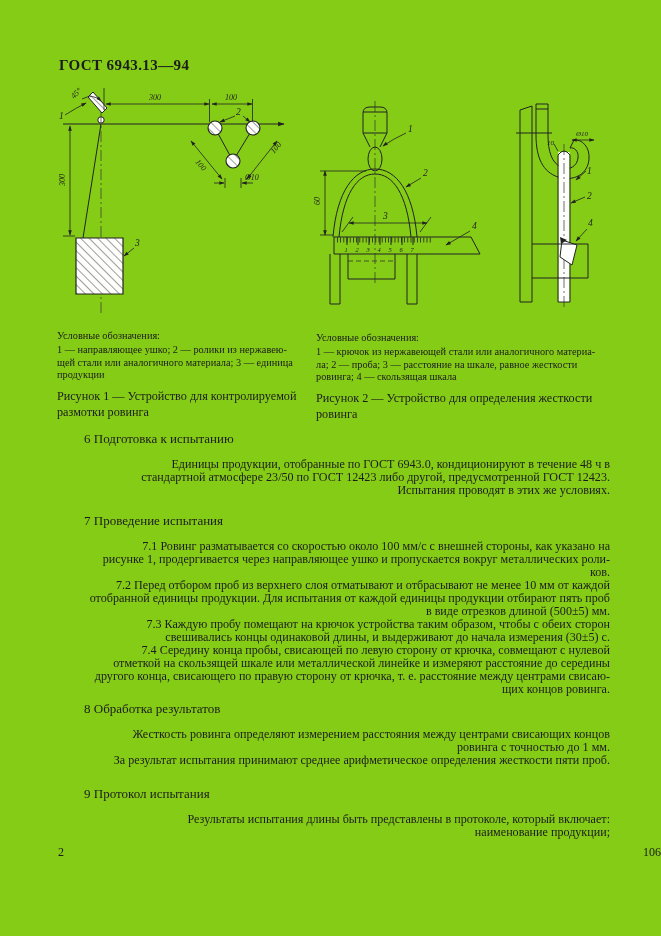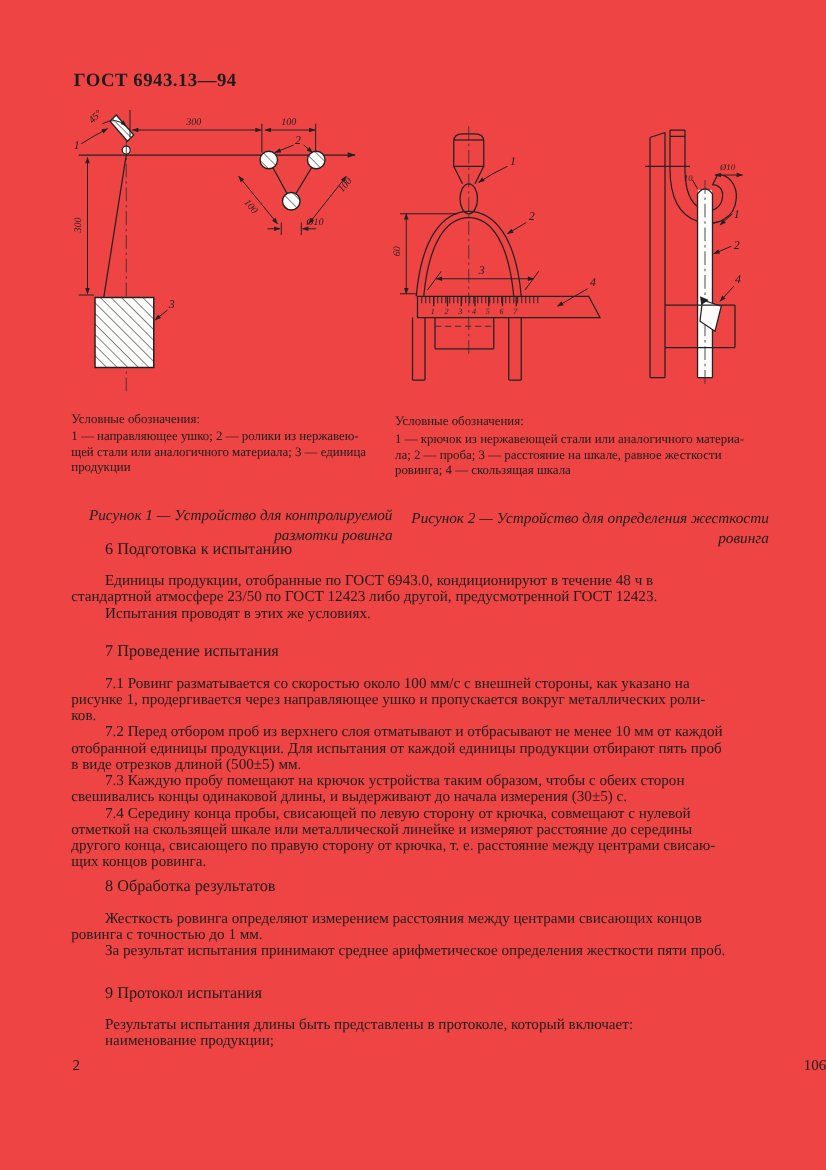--- a/index.html
+++ b/index.html
@@ -1,42 +1,42 @@
 <!DOCTYPE html>
 <html><head>
 <meta charset="utf-8">
 <style>
   html,body{margin:0;padding:0;background:#e8e8e8;}
   .page{
     position:relative;width:661px;height:936px;margin:0 auto;
-    background:#ef4444;color:#1c1c1c;overflow:hidden;
+    background:#84cc16;color:#1c1c1c;overflow:hidden;
     font-family:"Liberation Serif","DejaVu Serif",serif;
   }
   .doc-header{position:absolute;left:59px;top:57px;font-size:15px;font-weight:bold;letter-spacing:.4px;}
   svg.fig{position:absolute;overflow:visible;}
   .fig *{vector-effect:non-scaling-stroke;}
   .ln{stroke:#222;stroke-width:1;fill:none;}
   .thin{stroke:#222;stroke-width:.8;fill:none;}
   .cl{stroke:#333;stroke-width:.7;fill:none;stroke-dasharray:11 3 2 3;}
   .dsh{stroke:#333;stroke-width:.8;fill:none;stroke-dasharray:5 3;}
   .dim{font:italic 8px "Liberation Serif",serif;fill:#222;}
   .dims{font:italic 7px "Liberation Serif",serif;fill:#222;}
   .ref{font:italic 9.5px "Liberation Serif",serif;fill:#222;}
   .tnum{font:italic 6.5px "Liberation Serif",serif;fill:#222;}
   .cap{position:absolute;font-size:10.3px;line-height:12.8px;}
   .cap-title{margin-bottom:1px;}
   .cap-legend{white-space:pre-line;}
   .capL{left:57px;top:330px;width:257px;}
   .capR{left:316px;top:332px;width:299px;}
   .capL .cap-legend{text-align:left;}
   .capR .cap-legend{}
-  .fig-caption{white-space:pre-line;text-align:right;font-size:12.2px;line-height:15.5px;margin-top:23px;font-style:italic;}
+  .fig-caption{white-space:pre-line;text-align:left;font-size:12.2px;line-height:15.5px;margin-top:7px;}
   section.sec{position:absolute;left:57px;width:553px;}
   .sec-h{font-size:13px;font-weight:normal;margin:0 0 11px 0;line-height:16px;text-indent:27px;}
-  .para{white-space:pre-line;font-size:12.1px;line-height:13px;margin:0;text-indent:27px;text-align:left;}
+  .para{white-space:pre-line;font-size:12.1px;line-height:13px;margin:0;text-indent:27px;text-align:right;}
   .footer-num{position:absolute;top:845px;font-size:12px;}
   .f-left{left:58px;}
   .f-center{left:0;width:661px;text-align:right;}
 </style>
 </head>
 <body>
 
 <div class="page">
 
   <div class="doc-header">ГОСТ 6943.13—94</div>

